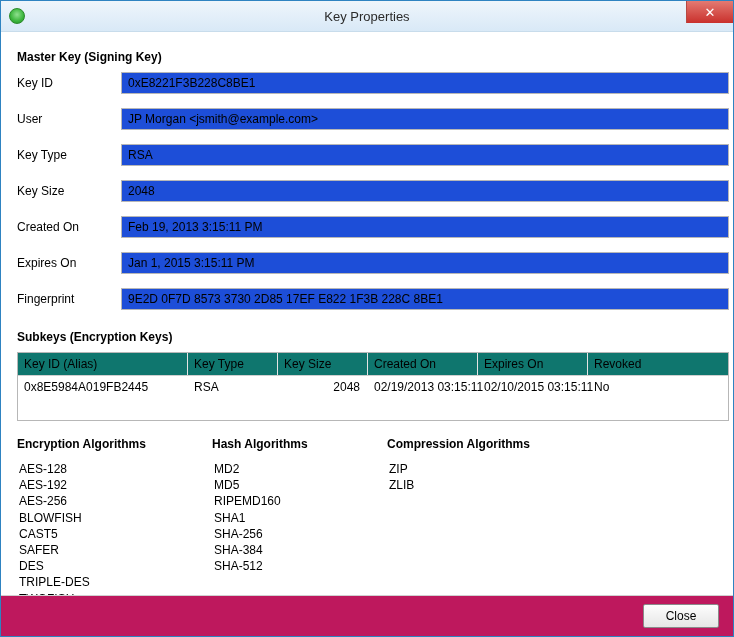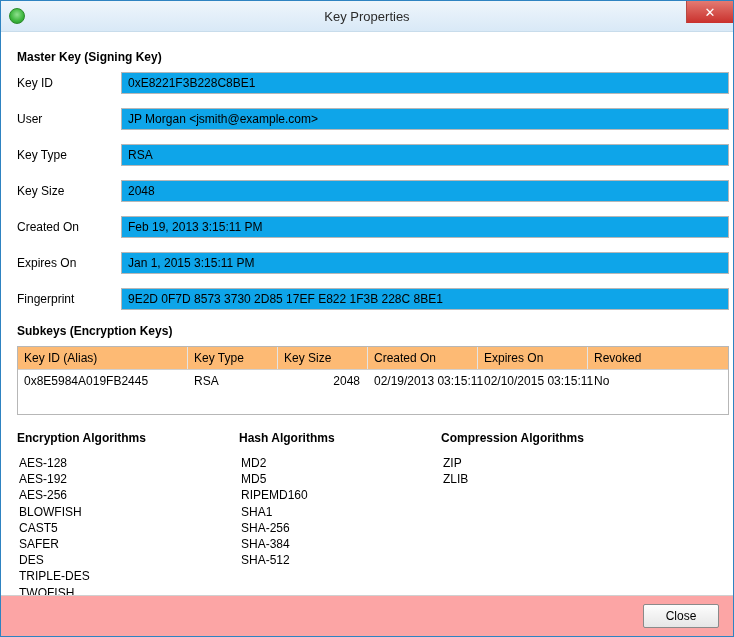--- a/index.html
+++ b/index.html
@@ -71,46 +71,46 @@
   .section-heading {
     font-weight: bold;
     margin: 6px 0 8px 0;
   }
   .form-grid {
     display: grid;
     grid-template-columns: 90px 1fr;
     row-gap: 8px;
     column-gap: 6px;
     align-items: center;
-    margin-bottom: 14px;
+    margin-bottom: 20px;
     gap: 14px;
   }
   .form-grid .lbl {
     font-size: 12px;
   }
   .ro-field {
     border: 1px solid #b7b7b7;
-    background: #0ea5e9;
+    background: #1d4ed8;
     padding: 3px 6px;
     height: 22px;
     box-sizing: border-box;
     font-size: 12px;
     width: 100%;
     overflow: hidden;
     white-space: nowrap;
     text-overflow: ellipsis;
   }
   .subkeys-box {
     border: 1px solid #b7b7b7;
     margin-bottom: 16px;
   }
   .subkeys-header {
     display: grid;
     grid-template-columns: 170px 90px 90px 110px 110px 1fr;
-    background: #fdba74;
+    background: #0f766e;
     border-bottom: 1px solid #d0d0d0;
   }
   .subkeys-header > div {
     padding: 4px 6px;
     font-size: 12px;
     border-right: 1px solid #e4e4e4;
     white-space: nowrap;
   }
   .subkeys-header > div:last-child {
     border-right: none;
@@ -126,21 +126,21 @@
   }
   .subkeys-row .num {
     text-align: right;
     padding-right: 8px;
   }
   .subkeys-spacer {
     height: 22px;
   }
   .alg-columns {
     display: flex;
-    gap: 52px;
+    gap: 25px;
     margin-top: 4px;
   }
   .alg-col .alg-heading {
     font-weight: bold;
     margin-bottom: 10px;
   }
   .alg-list {
     list-style: none;
     padding: 0;
     margin: 0;
@@ -148,21 +148,21 @@
   .alg-list li {
     font-size: 12px;
     line-height: 1.35;
     padding-left: 2px;
   }
   .footer {
     border-top: 1px solid #d0d0d0;
     padding: 8px 14px;
     display: flex;
     justify-content: flex-end;
-    background: #fca5a5;
+    background: #be185d;
   }
   .btn {
     min-width: 76px;
     height: 24px;
     border: 1px solid #8a8a8a;
     background: linear-gradient(#fdfdfd, #e6e6e6);
     font-size: 12px;
     cursor: pointer;
     border-radius: 2px;
     padding: 0 12px;

